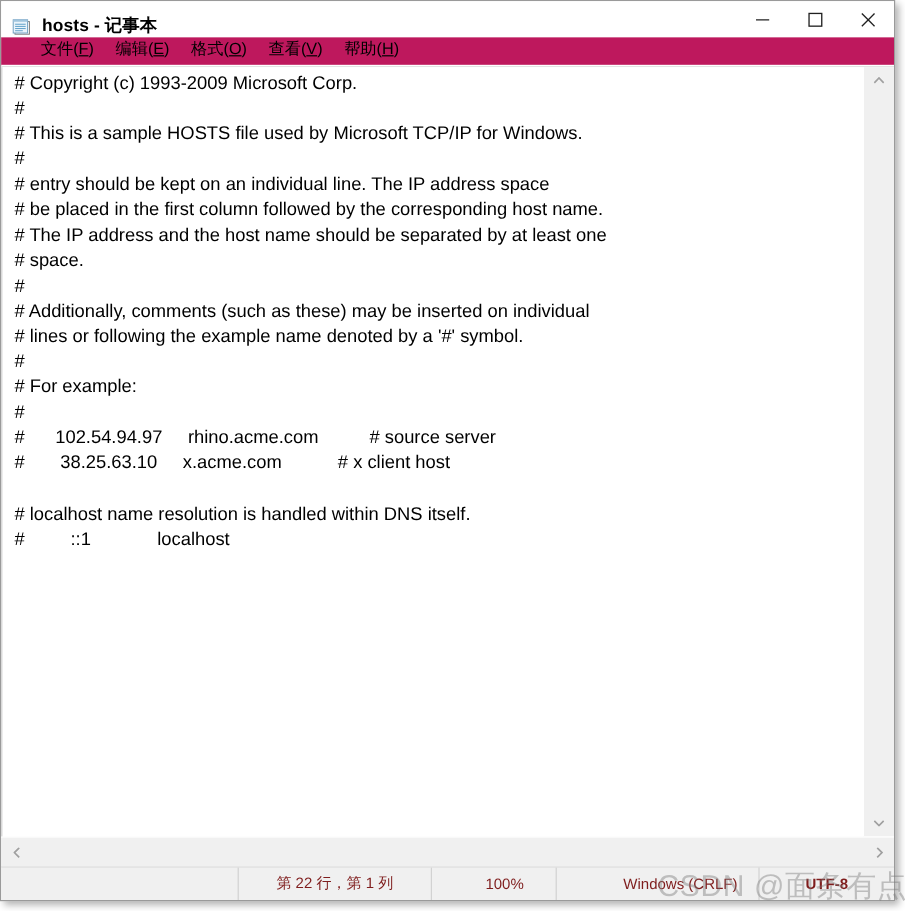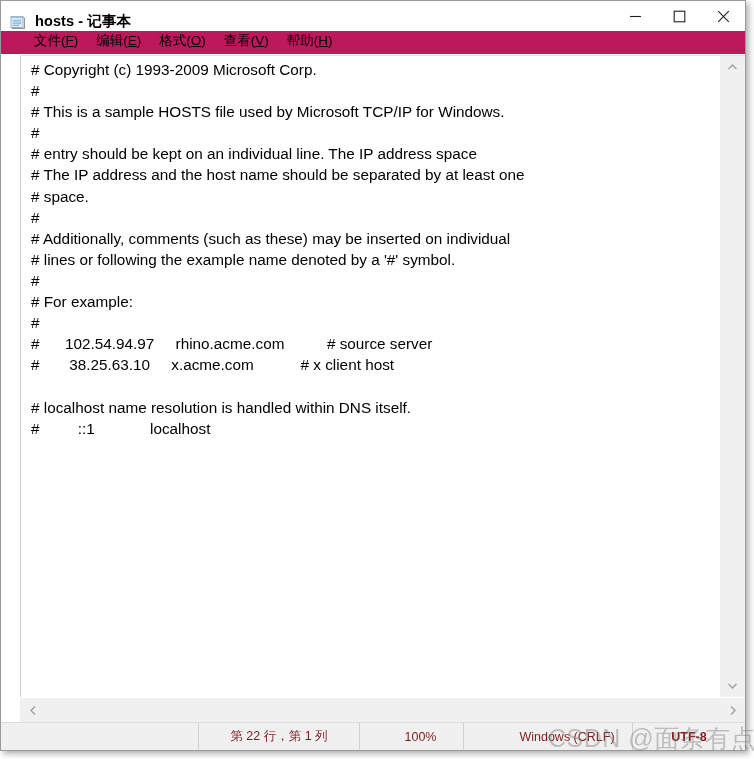--- a/index.html
+++ b/index.html
@@ -87,21 +87,20 @@
     text-decoration: underline;
   }
 
   
   #body-wrap {
     flex: 1 1 auto;
     display: flex;
     flex-direction: column;
     min-height: 0;
     border-top: 1px solid #e2e2e2;
-    margin-left: 19px;
   }
   #text-row {
     flex: 1 1 auto;
     display: flex;
     min-height: 0;
   }
   #textarea {
     flex: 1 1 auto;
     background: #ffffff;
     position: relative;
@@ -246,20 +245,21 @@
   </div>
 
   <div id="body-wrap">
     <div id="text-row">
       <div id="textarea">
           <div class="tline"># Copyright (c) 1993-2009 Microsoft Corp.</div>
           <div class="tline">#</div>
           <div class="tline"># This is a sample HOSTS file used by Microsoft TCP/IP for Windows.</div>
           <div class="tline">#</div>
           <div class="tline"># entry should be kept on an individual line. The IP address space</div>
+          <div class="tline"># be placed in the first column followed by the corresponding host name.</div>
           <div class="tline"># The IP address and the host name should be separated by at least one</div>
           <div class="tline"># space.</div>
           <div class="tline">#</div>
           <div class="tline"># Additionally, comments (such as these) may be inserted on individual</div>
           <div class="tline"># lines or following the example name denoted by a '#' symbol.</div>
           <div class="tline">#</div>
           <div class="tline"># For example:</div>
           <div class="tline">#</div>
           <div class="tline">#      102.54.94.97     rhino.acme.com          # source server</div>
           <div class="tline">#       38.25.63.10     x.acme.com           # x client host</div>

